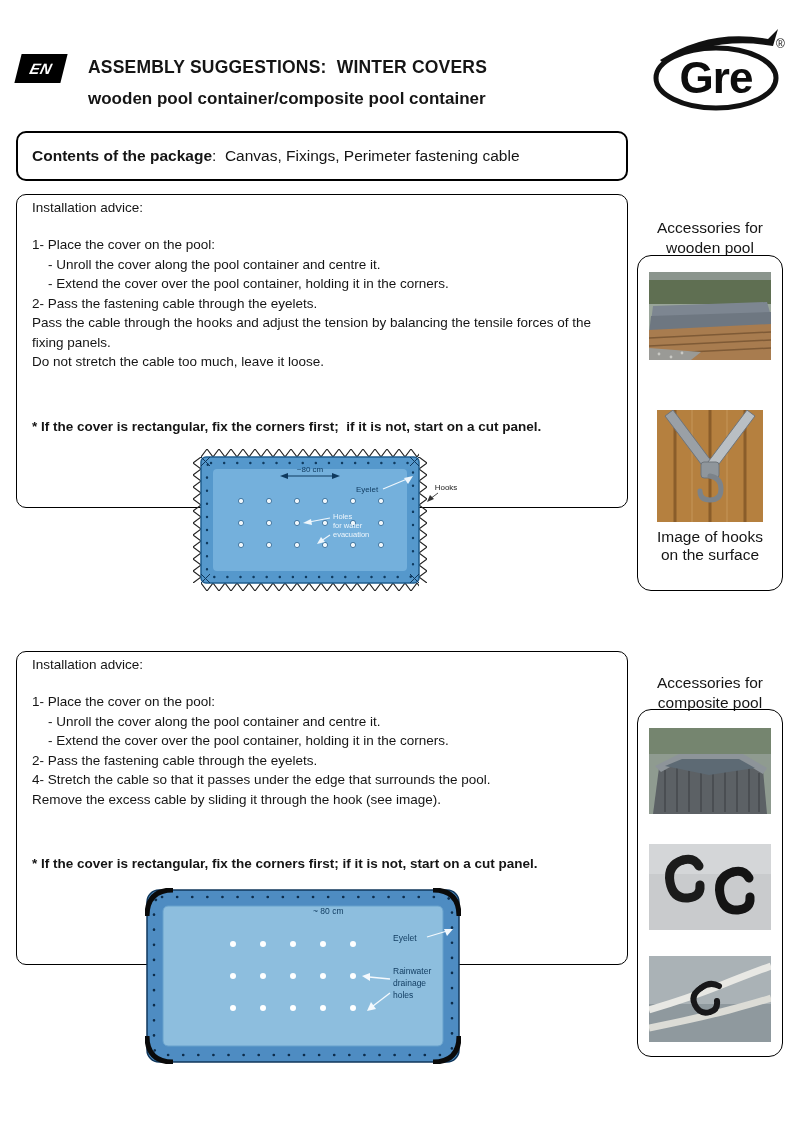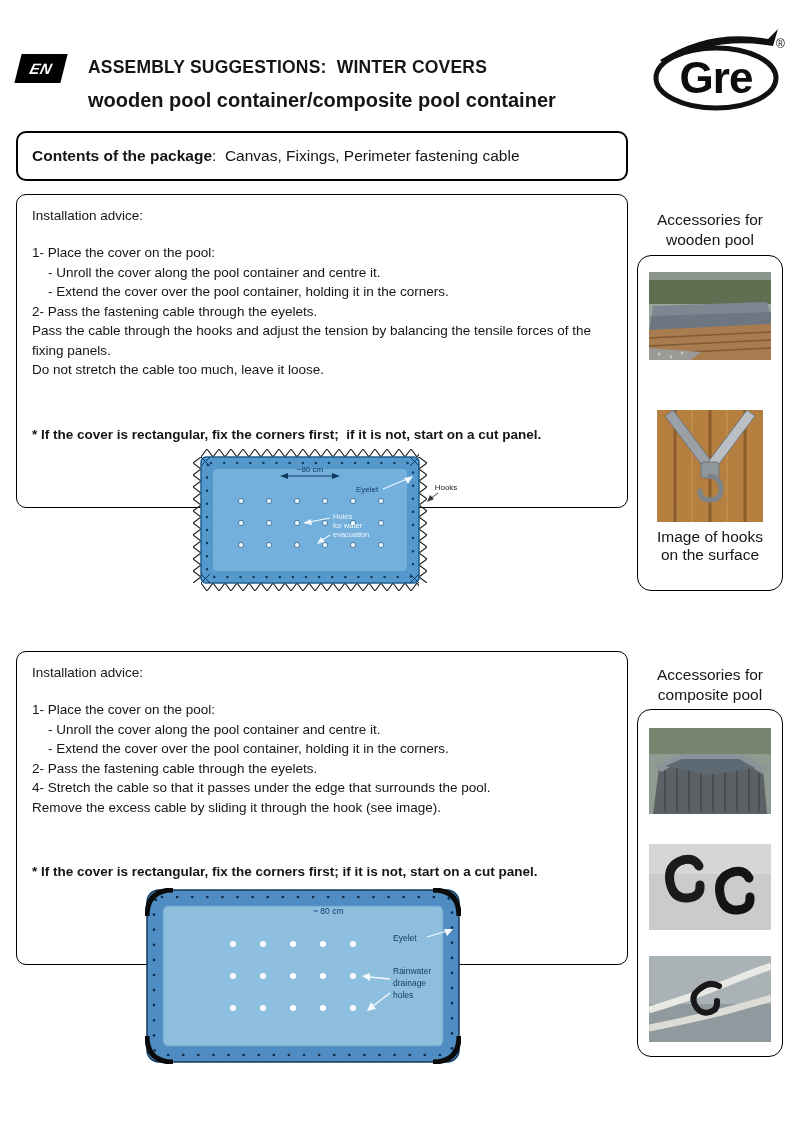--- a/index.html
+++ b/index.html
@@ -5,40 +5,40 @@
   * { margin:0; padding:0; box-sizing:border-box; }
   html,body { background:#ffffff; }
   body { width:802px; height:1134px; font-family:"Liberation Sans", sans-serif; color:#151515; }
   .page { position:relative; width:802px; height:1134px; background:#fff; overflow:hidden; }
 
   
   .en-badge { position:absolute; left:18px; top:54px; width:46px; height:29px; background:#000;
               transform:skewX(-14deg); display:flex; align-items:center; justify-content:center; }
   .en-badge span { color:#fff; font-weight:bold; font-style:italic; font-size:15px; letter-spacing:.5px; }
   .doc-title { position:absolute; left:88px; top:57px; font-size:17.5px; font-weight:bold; white-space:pre-wrap; letter-spacing:.2px; }
-  .doc-subtitle { position:absolute; left:88px; top:89px; font-size:20px; font-weight:bold; }
+  .doc-subtitle { position:absolute; left:88px; top:89px; font-size:17px; font-weight:bold; }
   .logo { position:absolute; left:650px; top:24px; }
 
   
   .contents-box { position:absolute; left:16px; top:131px; width:612px; height:50px; border:2px solid #000;
                   border-radius:10px; display:flex; align-items:center; padding:12px 14px; font-size:15.5px; white-space:pre-wrap; }
 
   
-  .section { position:absolute; left:16px; width:612px; height:314px; border:1.5px solid #000; border-radius:10px; padding:13px 15px; }
+  .section { position:absolute; left:16px; width:612px; height:314px; border:1.5px solid #000; border-radius:10px; padding:5px 15px; }
   #section-wooden { top:194px; }
   #section-composite { top:651px; }
   .advice-heading { font-size:13.5px; margin-bottom:20px; }
   .line { font-size:13.5px; line-height:19.5px; white-space:pre-wrap; }
   .line.indent { padding-left:16px; }
   .line.note { font-weight:bold;margin-top:45px; }
   .diagram1 { position:absolute; left:158px; top:250px; }
   .diagram2 { position:absolute; left:128px; top:236px; }
 
   
-  .side-title { position:absolute; left:634px; width:152px; text-align:center; font-size:15.5px; line-height:20px; }
+  .side-title { position:absolute; left:634px; width:152px; text-align:center; font-size:15.5px; line-height:20px;margin-top:8px; }
   #side-title-wooden { top:210px; }
   #side-title-composite { top:665px; }
   .side-box { position:absolute; left:637px; width:146px; border:1.5px solid #000; border-radius:14px; overflow:hidden; }
   #side-box-wooden { top:255px; height:336px; }
   #side-box-composite { top:709px; height:348px; }
   .photo { display:block; margin:0 auto; }
   #photo-wooden-pool { margin-top:16px; }
   #photo-hook-wood { margin-top:50px; }
   #photo-composite-pool { margin-top:18px; }
   #photo-hooks { margin-top:30px; }

